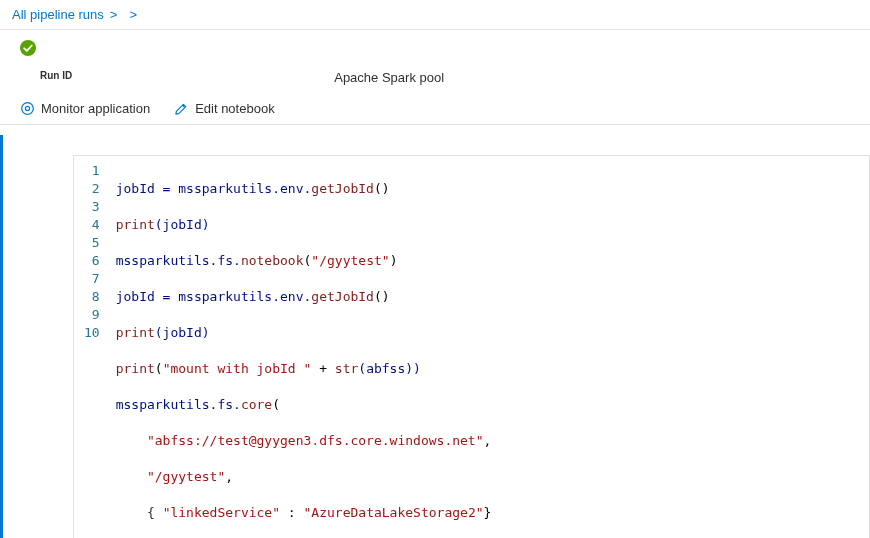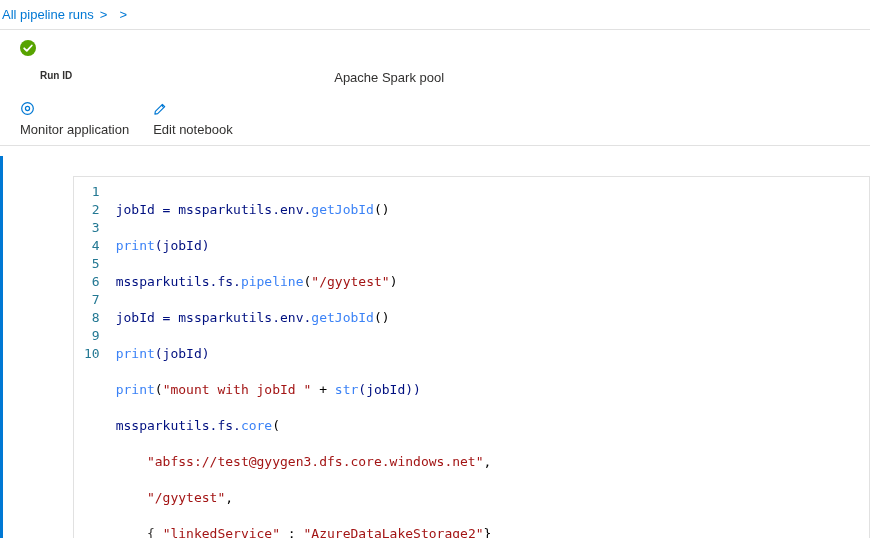--- a/index.html
+++ b/index.html
@@ -1,36 +1,36 @@
 <!DOCTYPE html>
 <html><head>
   <meta charset="utf-8">
   <style>
     * { margin:0; padding:0; box-sizing:border-box; }
     body { font-family:"Segoe UI",Arial,sans-serif; font-size:13px; color:#323130; background:#fff; }
-    .breadcrumb { display:flex; align-items:center; padding:6px 2px; border-bottom:1px solid #e1e1e1; height:30px; }
+    .breadcrumb { display:flex; align-items:center; padding:6px 12px; border-bottom:1px solid #e1e1e1; height:30px; }
     .crumb { color:#0078d4; font-size:13px; cursor:pointer; }
     .crumb-sep { color:#0078d4; margin:0 6px; font-size:13px; }
     .header-row { position:relative; padding:10px 14px 8px 20px; }
     .status-row { margin-bottom:14px; }
     .status-icon svg { width:16px; height:16px; display:block;}
     .labels-row { display:flex; }
     .label-runid { margin-left:20px; font-weight:600; font-size:10px; color:#323130; }
     .label-pool  { margin-left:262px; font-weight:400; font-size:13px; color:#323130; }
     .action-bar { display:flex; align-items:center; padding:8px 14px 8px 20px; border-bottom:1px solid #e1e1e1; gap:24px; }
-    .action-item { display:flex; align-items:flex-start; gap:6px; cursor:pointer; color:#323130;flex-direction:column; }
+    .action-item { display:flex; align-items:flex-start; gap:6px; cursor:pointer; color:#323130; }
     .action-item .ic { color:#0078d4; display:flex; align-items:center;}
     .action-item .ic svg { width:15px; height:15px; }
     .code-region { display:flex; padding:20px 0 4px 0; border-left:3px solid #0078d4; margin:10px 0 0 0;}
     .code-inner { margin-left:70px; display:flex; border:1px solid #e1e1e1; border-bottom:none; flex:1; min-height:180px; max-width:calc(100% - 70px);}
     .gutter { padding:6px 10px 6px 10px; text-align:right; color:#237893; font-family:Consolas,Menlo,monospace; font-size:13px; line-height:18px; user-select:none;}
     .gutter div{height:18px;}
     .code  { padding:6px 6px 6px 6px; font-family:Consolas,Menlo,monospace; font-size:13px; line-height:18px; white-space:pre; position:relative;}
     .code-line{height:18px;}
-    .tk-fn{color:#3b82f6;}
+    .tk-fn{color:#7f1d1d;}
     .tk-id{color:#001080;}
     .tk-str{color:#a31515;}
     .tk-op{color:#000;}
   </style>
 </head>
 <body>
 
 <div class="breadcrumb">
   <span class="crumb">All pipeline runs</span>
   <span class="crumb-sep">&gt;</span>
@@ -83,24 +83,24 @@
         <div>5</div>
         <div>6</div>
         <div>7</div>
         <div>8</div>
         <div>9</div>
         <div>10</div>
     </div>
     <div class="code">
 <div class="code-line"><span class="tk-id">jobId = mssparkutils.env.</span><span class="tk-fn">getJobId</span><span class="tk-op">()</span></div>
 <div class="code-line"><span class="tk-fn">print</span><span class="tk-id">(jobId)</span></div>
-<div class="code-line"><span class="tk-id">mssparkutils.fs.</span><span class="tk-fn">pipeline</span><span class="tk-op">(</span><span class="tk-str">"/gyytest"</span><span class="tk-op">)</span></div>
+<div class="code-line"><span class="tk-id">mssparkutils.fs.</span><span class="tk-fn">notebook</span><span class="tk-op">(</span><span class="tk-str">"/gyytest"</span><span class="tk-op">)</span></div>
 <div class="code-line"><span class="tk-id">jobId = mssparkutils.env.</span><span class="tk-fn">getJobId</span><span class="tk-op">()</span></div>
 <div class="code-line"><span class="tk-fn">print</span><span class="tk-id">(jobId)</span></div>
-<div class="code-line"><span class="tk-fn">print</span><span class="tk-op">(</span><span class="tk-str">"mount with jobId "</span><span class="tk-op"> + </span><span class="tk-fn">str</span><span class="tk-id">(jobId))</span></div>
+<div class="code-line"><span class="tk-fn">print</span><span class="tk-op">(</span><span class="tk-str">"mount with jobId "</span><span class="tk-op"> + </span><span class="tk-fn">str</span><span class="tk-id">(abfss))</span></div>
 <div class="code-line"><span class="tk-id">mssparkutils.fs.</span><span class="tk-fn">core</span><span class="tk-op">(</span></div>
 <div class="code-line"><span>    </span><span class="tk-str">"abfss://test@gyygen3.dfs.core.windows.net"</span><span class="tk-op">,</span></div>
 <div class="code-line"><span>    </span><span class="tk-str">"/gyytest"</span><span class="tk-op">,</span></div>
 <div class="code-line"><span>    { </span><span class="tk-str">"linkedService"</span><span class="tk-op"> : </span><span class="tk-str">"AzureDataLakeStorage2"</span><span class="tk-op">}</span></div>
 
     </div>
   </div>
 </div>
 
 </body></html>

